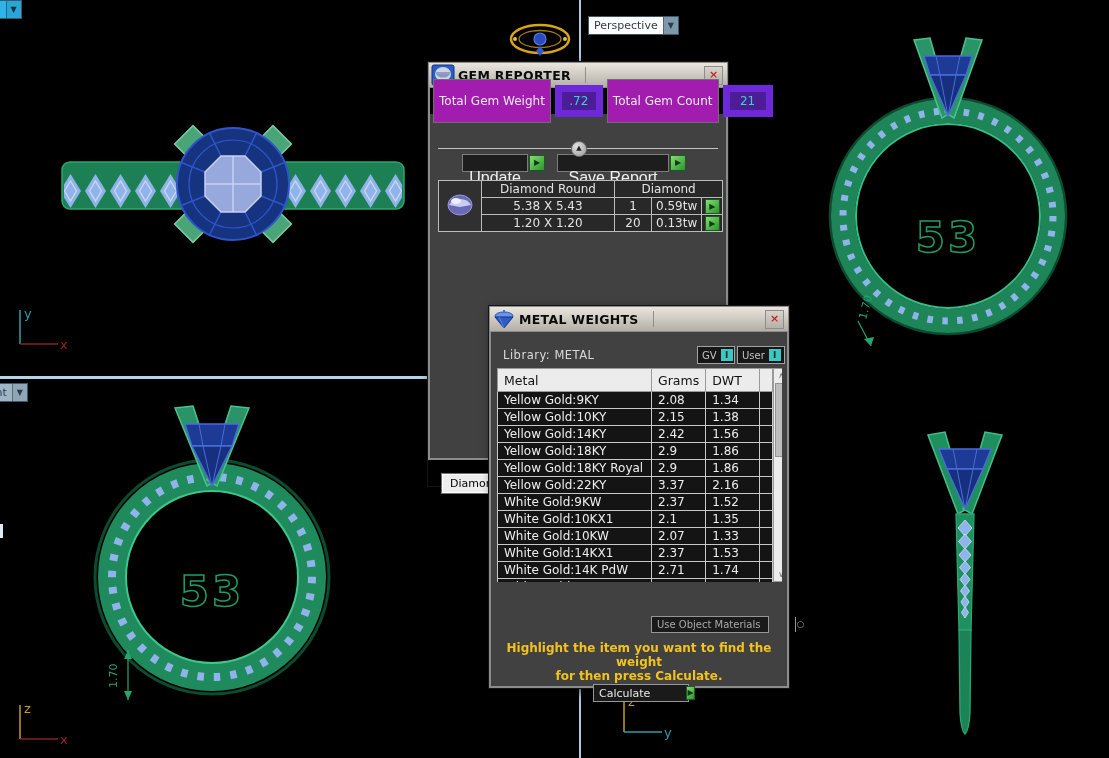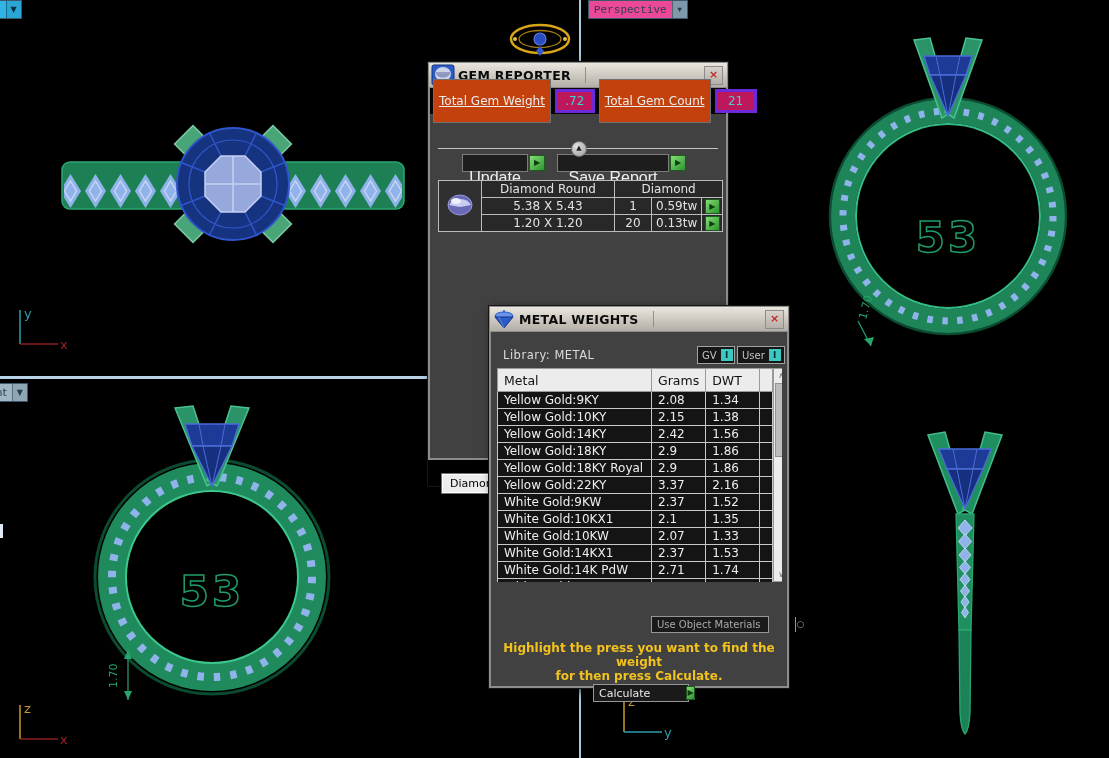--- a/index.html
+++ b/index.html
@@ -14,43 +14,43 @@
   .divider-h{position:absolute;left:0;top:376px;width:580px;height:3px;background:#b7d3e7;z-index:5;}
   .edge-tick{position:absolute;left:0;top:524px;width:3px;height:14px;background:#dfeaf4;z-index:6;}
   
   .vplabel{position:absolute;height:17px;display:flex;align-items:center;font-size:11px;
            border:1px solid #3c566a;z-index:4;cursor:default;}
   .vplabel .txt{padding:0 5px;white-space:nowrap;}
   .vplabel .arr{width:14px;height:100%;display:flex;align-items:center;justify-content:center;
                 font-size:8px;border-left:1px solid rgba(0,0,0,.35);}
   #lbl-top{left:-24px;top:0;background:#2fb4e8;color:#06303f;}
   #lbl-top .arr{background:#29a5d6;color:#06303f;}
-  #lbl-persp{left:7px;top:0;background:#ec4899;color:#2c3d49;font-family:Liberation Mono, monospace;}
+  #lbl-persp{left:7px;top:16px;background:#ffffff;color:#2c3d49;}
   #lbl-persp .arr{background:#7e99ab;color:#2c3d49;}
   #lbl-front{left:-27px;top:4px;background:#9fb6c6;color:#2c3d49;}
   #lbl-front .arr{background:#8fa6b6;color:#2c3d49;}
   
   .dialog{position:absolute;box-shadow:3px 3px 9px rgba(0,0,0,.75);outline:1px solid #151515;}
   .titlebar{height:26px;background:linear-gradient(#eae6de,#b3afa7);border:1px solid #8d8d8d;
             display:flex;align-items:center;box-sizing:border-box;}
   .titlebar .ticon{width:24px;height:22px;margin:0 3px 0 2px;flex:0 0 auto;}
   .titlebar .ttext{font-size:12.5px;font-weight:bold;color:#0a0a0a;letter-spacing:.3px;}
   .titlebar .tsep{width:1px;height:16px;background:#8f8f8f;margin-left:14px;}
   .titlebar .spacer{flex:1;}
   .closebtn{width:17px;height:17px;margin-right:4px;background:linear-gradient(#d7d3cb,#b5b1a9);
             border:1px solid #8d8d8d;color:#c22727;font-size:11px;font-weight:bold;line-height:15px;
             text-align:center;cursor:pointer;}
   .dbody{position:relative;background:#414141;border:2px solid #8c8c8c;border-top:none;box-sizing:border-box;}
   
   #gem-reporter{left:428px;top:62px;width:300px;height:424px;z-index:10;}
   #gem-reporter .dbody{height:372px;}
   .gr-strip{height:26px;background:#040404;display:flex;align-items:center;padding:0 3px;gap:4px;}
-  .gr-lab{background:#c2410c;border:1px solid #6f6f6f;color:#ececec;font-size:12px;
-          padding:14px 5px;white-space:nowrap;text-decoration:underline;}
-  .gr-val{background:#be185d;border:3px solid #6d28d9;color:#3ed2cc;font-size:12px;
+  .gr-lab{background:#a21caf;border:1px solid #6f6f6f;color:#ececec;font-size:12px;
+          padding:14px 5px;white-space:nowrap;}
+  .gr-val{background:#4c1d95;border:7px solid #6d28d9;color:#3ed2cc;font-size:12px;
           padding:2px 4px;text-align:center;}
   #gr-weight-val{min-width:26px;}
   #gr-count-val{min-width:28px;}
   .gr-divider{position:absolute;left:8px;right:8px;top:60px;border-top:1px solid #c4c4c4;}
   .gr-knob{position:absolute;left:141px;top:53px;width:14px;height:14px;border-radius:50%;
            background:radial-gradient(circle at 35% 30%,#e2e2e2,#9a9a9a);border:1px solid #6f6f6f;
            color:#222;font-size:7px;text-align:center;line-height:13px;z-index:2;}
   .gr-buttons{position:absolute;left:0;top:66px;width:100%;height:22px;}
   .ubtn{position:absolute;height:18px;background:#1d1d1d;border:1px solid #7d7d7d;color:#f0f0f0;
         font-size:16px;padding:14px 6px 0;box-sizing:border-box;cursor:pointer;}
@@ -462,21 +462,21 @@
           <div class="sa dn">∨</div>
         </div>
       </div>
 
       <div class="uom">
         <span class="ut">Use Object Materials</span>
         <span class="uc">○</span>
       </div>
 
       <div class="instr">
-        <div>Highlight the press you want to find the weight</div>
+        <div>Highlight the item you want to find the weight</div>
         <div>for then press Calculate.</div>
       </div>
 
       <div class="calcbtn">
         <span class="ct">Calculate</span>
         <span class="ca">▶</span>
       </div>
     </div>
   </div>
 

